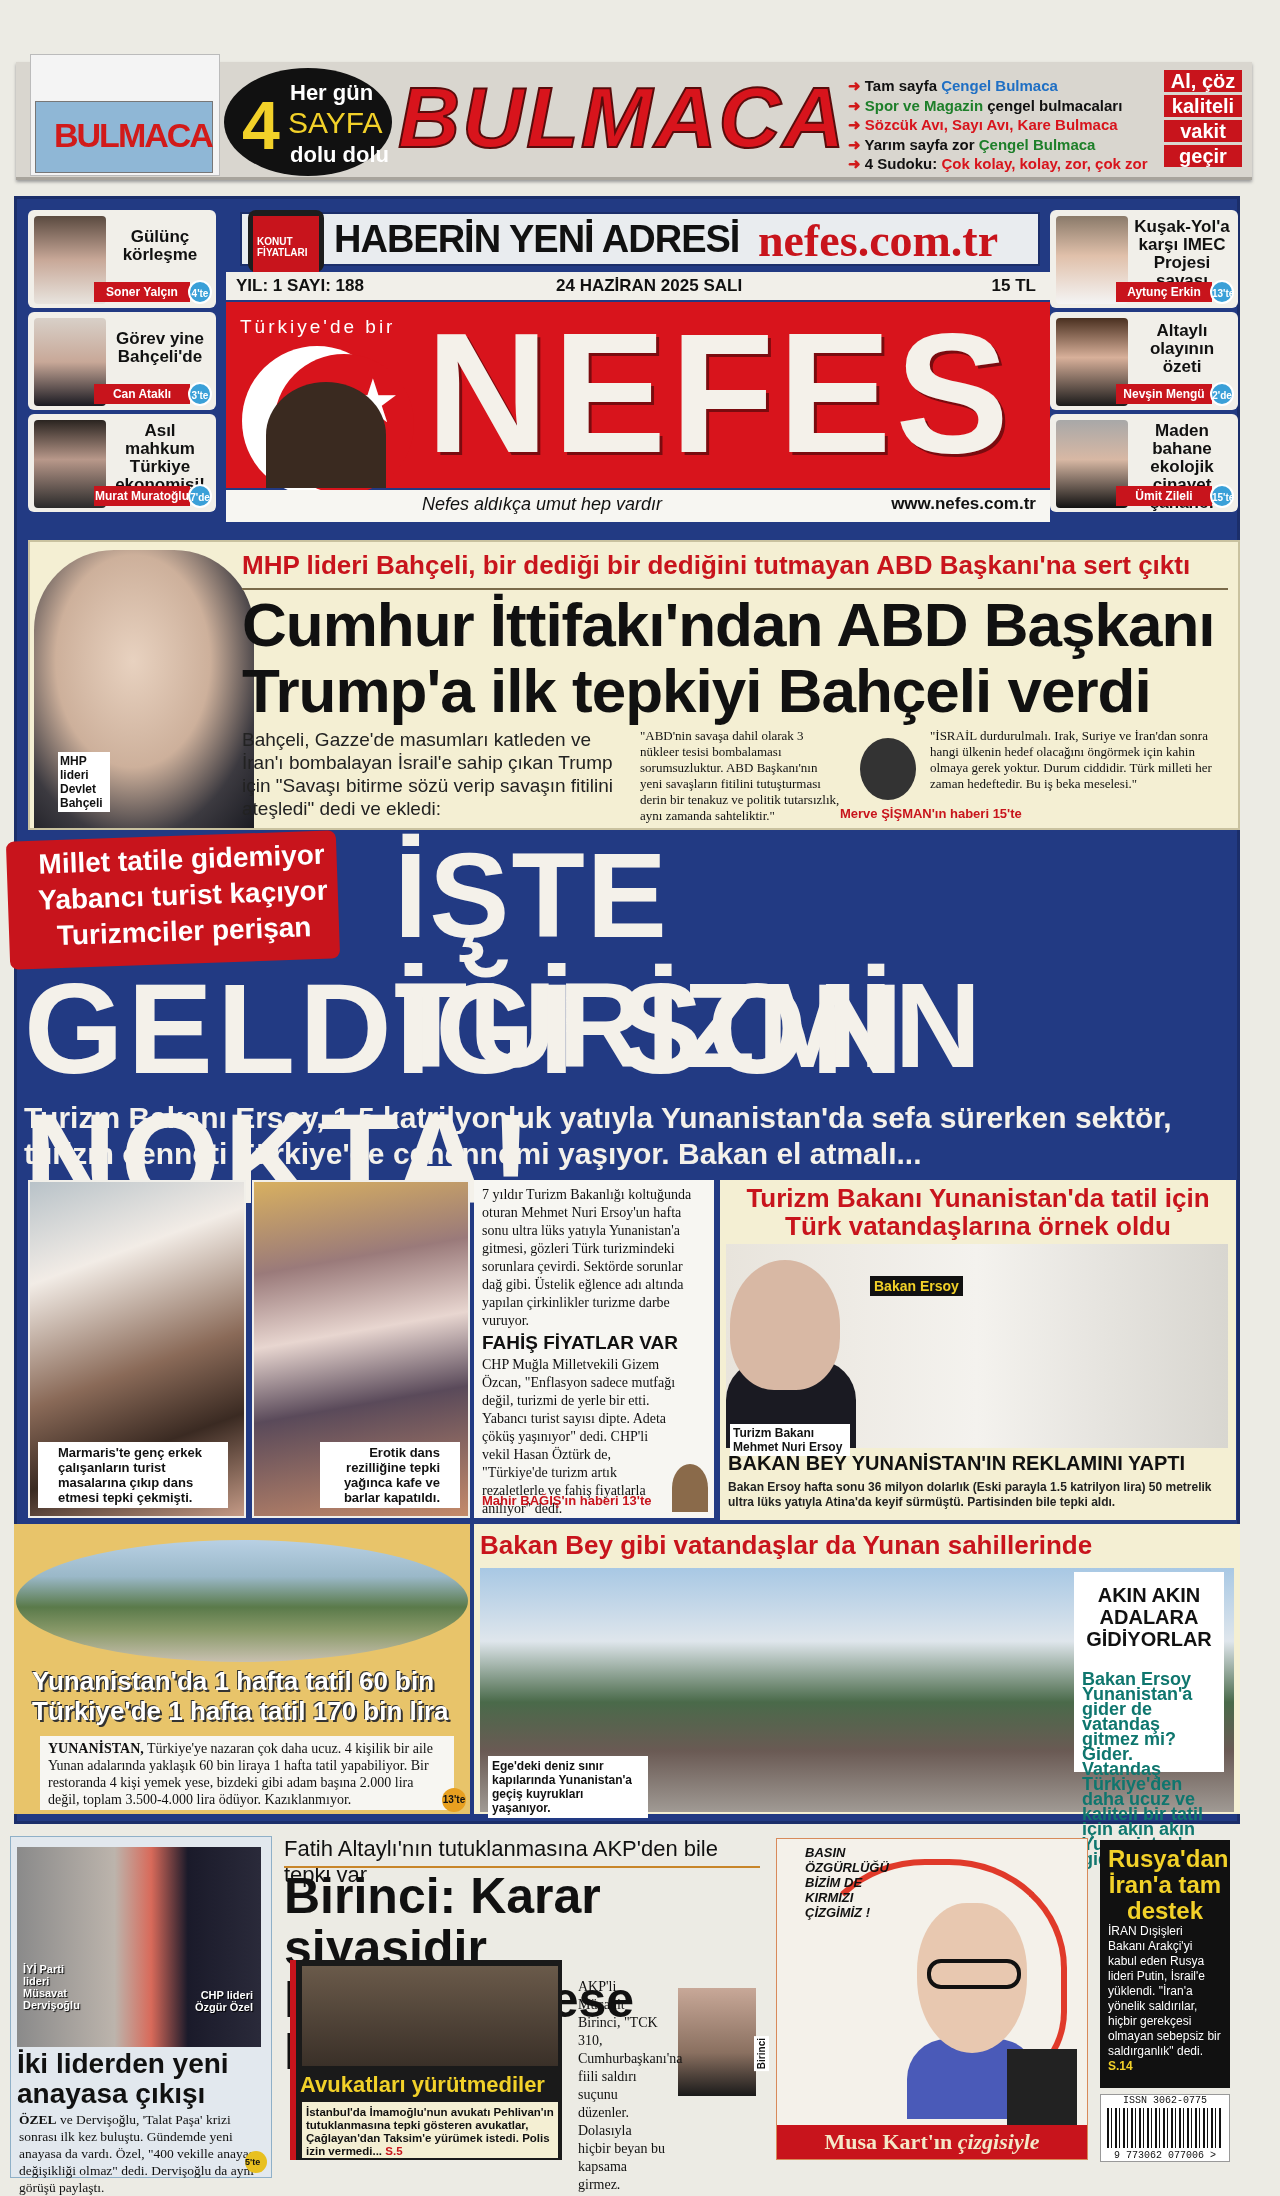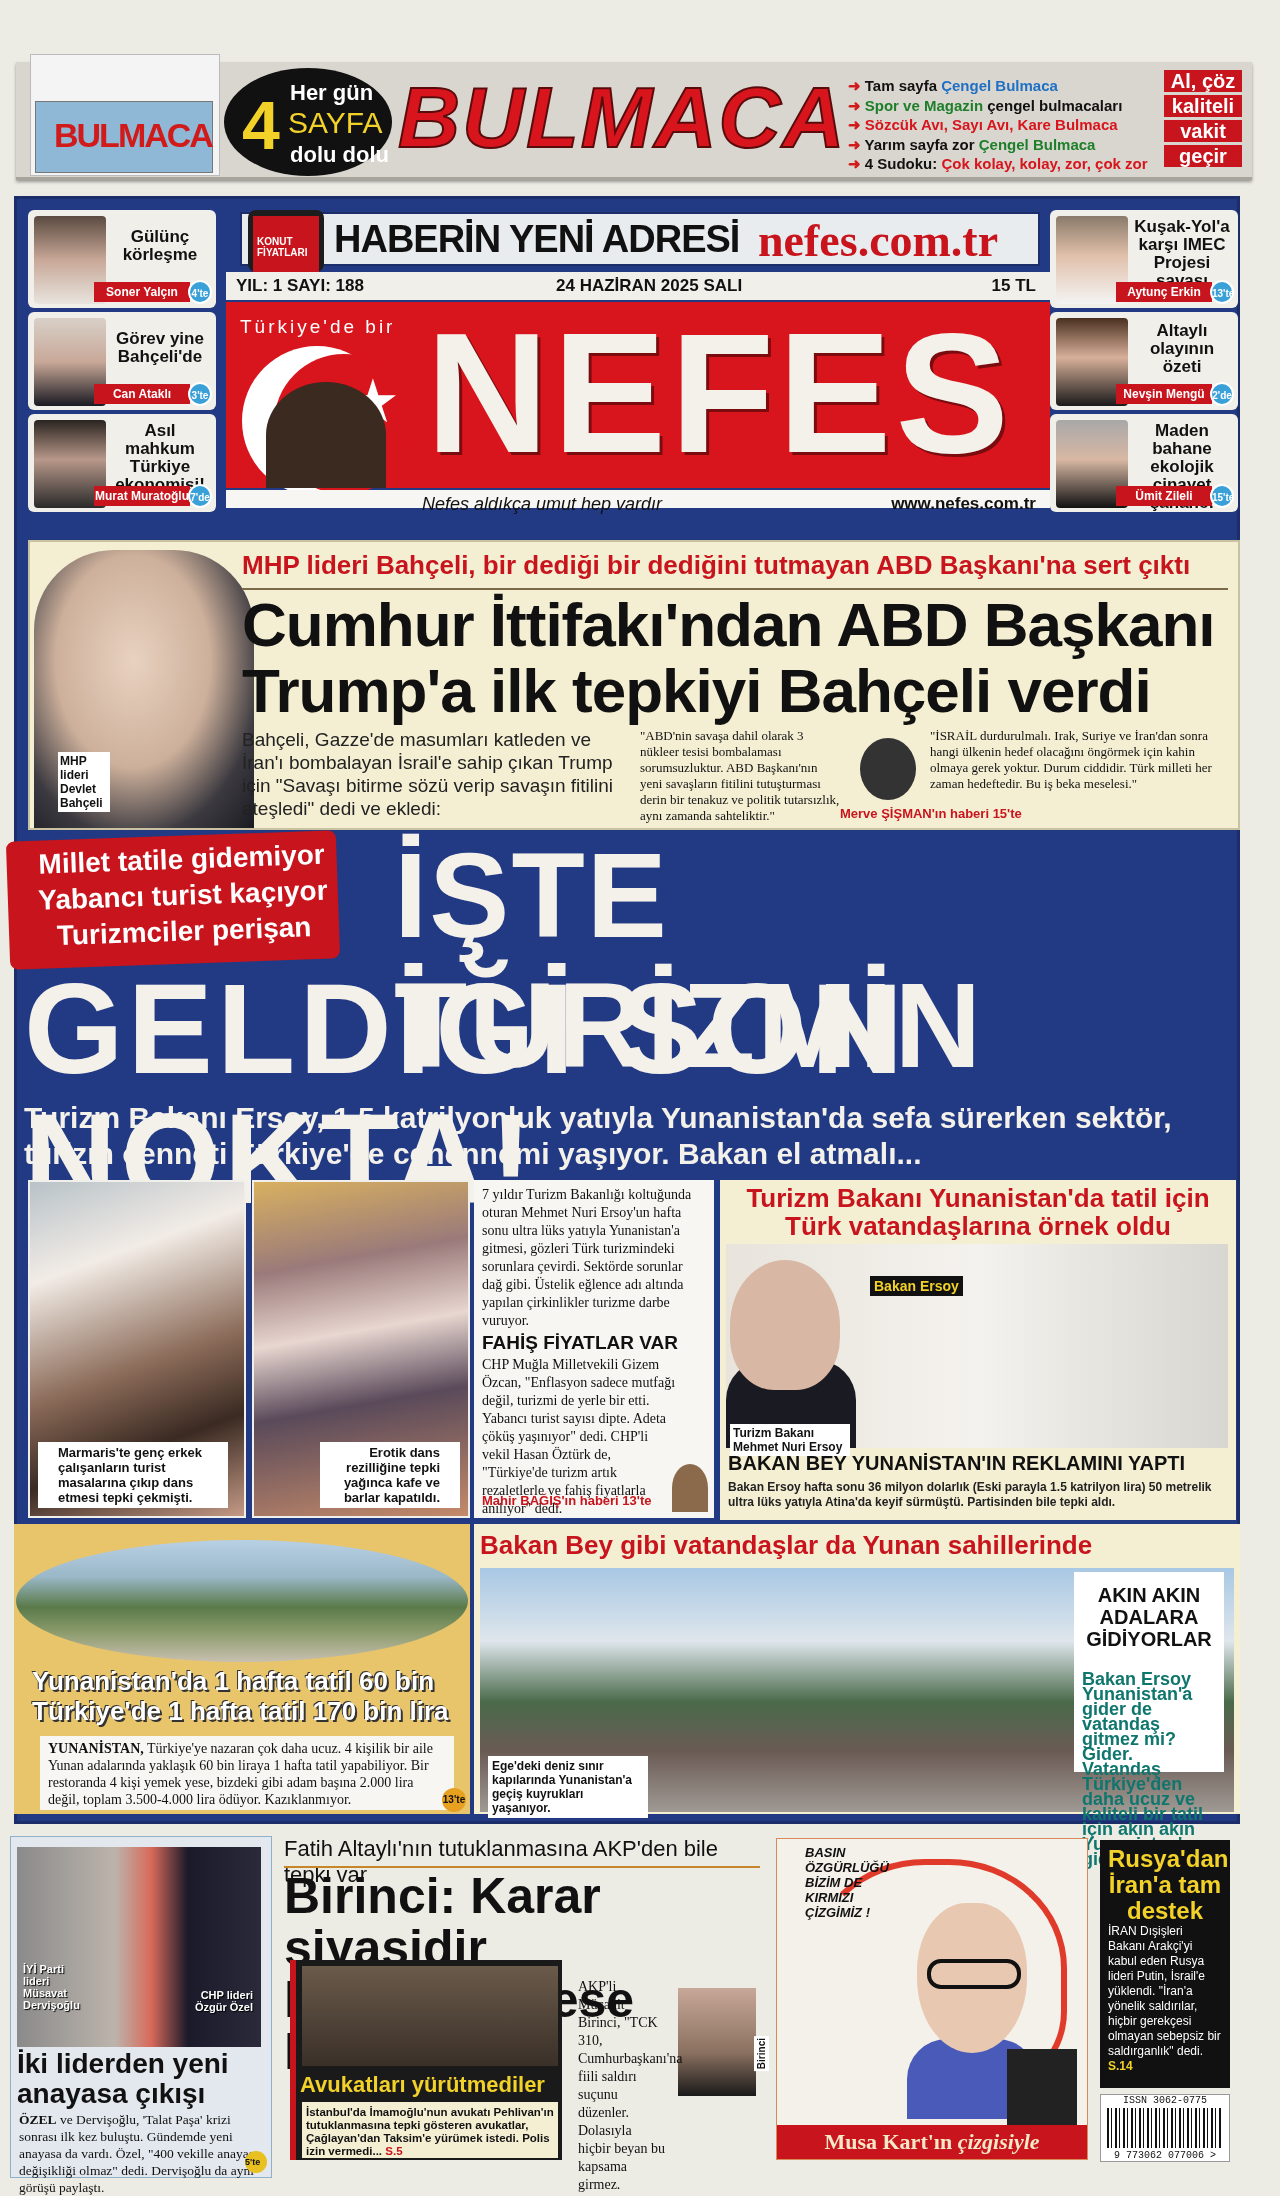--- a/index.html
+++ b/index.html
@@ -37,21 +37,21 @@
 #adbar .u{left:516px;top:0px;font-family:"Liberation Serif",serif;font-size:46px;font-weight:bold;color:#c8141c}
 #infobar{left:226px;top:272px;width:824px;height:28px;background:#f1efe9;font-weight:bold;font-size:17px}
 #infobar span{position:absolute;top:4px}
 #logo{left:226px;top:302px;width:824px;height:186px;background:#d8141c}
 #logo .pre{left:14px;top:14px;color:#fff;font-size:19px;letter-spacing:3px}
 #logo .cres{left:16px;top:44px;width:150px;height:150px;border-radius:50%;background:#fff}
 #logo .cres2{left:48px;top:52px;width:140px;height:140px;border-radius:50%;background:#d8141c}
 #logo .star{left:120px;top:64px;font-size:60px;color:#fff}
 #logo .ata{left:40px;top:80px;width:120px;height:106px;background:#3a2a20;border-radius:50% 50% 0 0}
 #logo .word{left:200px;top:6px;font-size:170px;font-weight:bold;color:#f4f1ea;letter-spacing:4px;line-height:170px;text-shadow:3px 3px 0 #7a0b0f}
-#slogan{left:226px;top:490px;width:824px;height:18px;background:#f7f6f2}
+#slogan{left:226px;top:490px;width:824px;height:32px;background:#f7f6f2}
 #slogan .s{left:196px;top:4px;font-size:18px;font-style:italic;color:#111}
 #slogan .w{right:14px;top:4px;font-size:17px;font-weight:bold;color:#111}
 
 #story1{left:28px;top:540px;width:1212px;height:290px;background:#f4efd3;border:2px solid #c9c2a0}
 #story1 .photo{left:4px;top:8px;width:220px;height:278px;background:radial-gradient(ellipse at 45% 40%,#e8d2c0 0%,#cdb09b 45%,#3c3a40 75%,#1a1b22 100%);border-radius:80px 80px 0 0}
 #story1 .cap{left:28px;top:210px;background:#fff;font-size:12px;font-weight:bold;line-height:14px;padding:2px}
 #story1 .kick{left:212px;top:8px;font-size:26px;font-weight:bold;color:#c8141c}
 #story1 .rule{left:212px;top:46px;width:986px;height:2px;background:#7a6a4a}
 #story1 .head{left:212px;top:50px;font-size:62px;font-weight:bold;line-height:66px;color:#111;letter-spacing:-1px}
 #story1 .lead{left:212px;top:186px;width:390px;font-size:19px;line-height:23px;color:#222}

